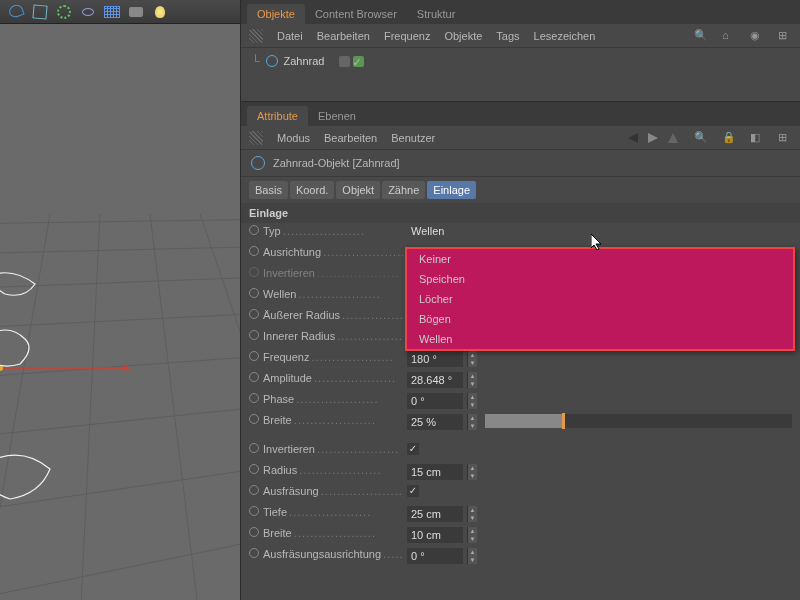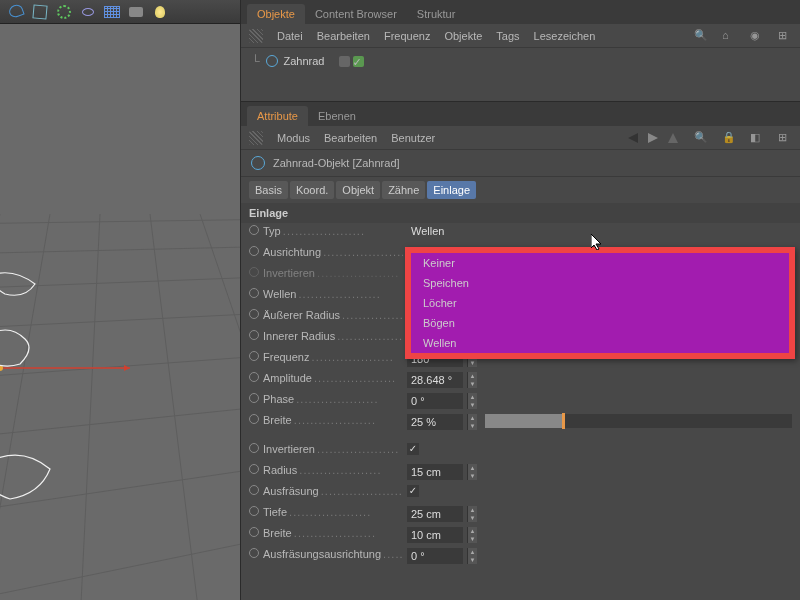--- a/index.html
+++ b/index.html
@@ -42,21 +42,21 @@
 .pbullet{width:10px;height:10px;border:1px solid #888;border-radius:50%;flex-shrink:0}
 .plabel{width:140px;color:#b8b8b8;white-space:nowrap;overflow:hidden}
 .plabel::after{content:" . . . . . . . . . . . . . . . . . . . .";color:#777;letter-spacing:-1px}
 .pfield{width:56px;height:16px;background:#3a3a3a;color:#ddd;padding:1px 4px;border:none;font-size:11px}
 .pspin{width:10px;height:16px;background:#555;display:flex;flex-direction:column;border-left:1px solid #333}
 .pspin div{flex:1;font-size:6px;text-align:center;line-height:8px;color:#aaa;cursor:pointer}
 .pcheck{width:12px;height:12px;background:#3a3a3a;color:#ddd;text-align:center;line-height:12px;font-size:10px}
 .slider-track{flex:1;height:14px;background:#3a3a3a;margin-left:4px;position:relative}
 .slider-fill{position:absolute;left:0;top:0;bottom:0;background:#888}
 .slider-thumb{position:absolute;top:-1px;width:3px;height:16px;background:#e89848}
-.dropdown-open{position:absolute;background:#a21caf;border:6px solid #ef4444;box-shadow:2px 2px 6px rgba(0,0,0,.4);z-index:100}
+.dropdown-open{position:absolute;background:#be185d;border:2px solid #ef4444;box-shadow:2px 2px 6px rgba(0,0,0,.4);z-index:100}
 .dd-item{padding:4px 12px;color:#ccc;cursor:pointer}
 .viewport{position:absolute;left:0;top:24px;width:240px;bottom:0;background:#6a6a6a;overflow:hidden}
 .nav-ic{display:flex;gap:6px}
 .nav-ic svg{width:14px;height:14px}
 .cursor{position:absolute;width:12px;height:16px;z-index:200}
 .gap{height:8px}
 </style>
 </head>
 <body>
 

